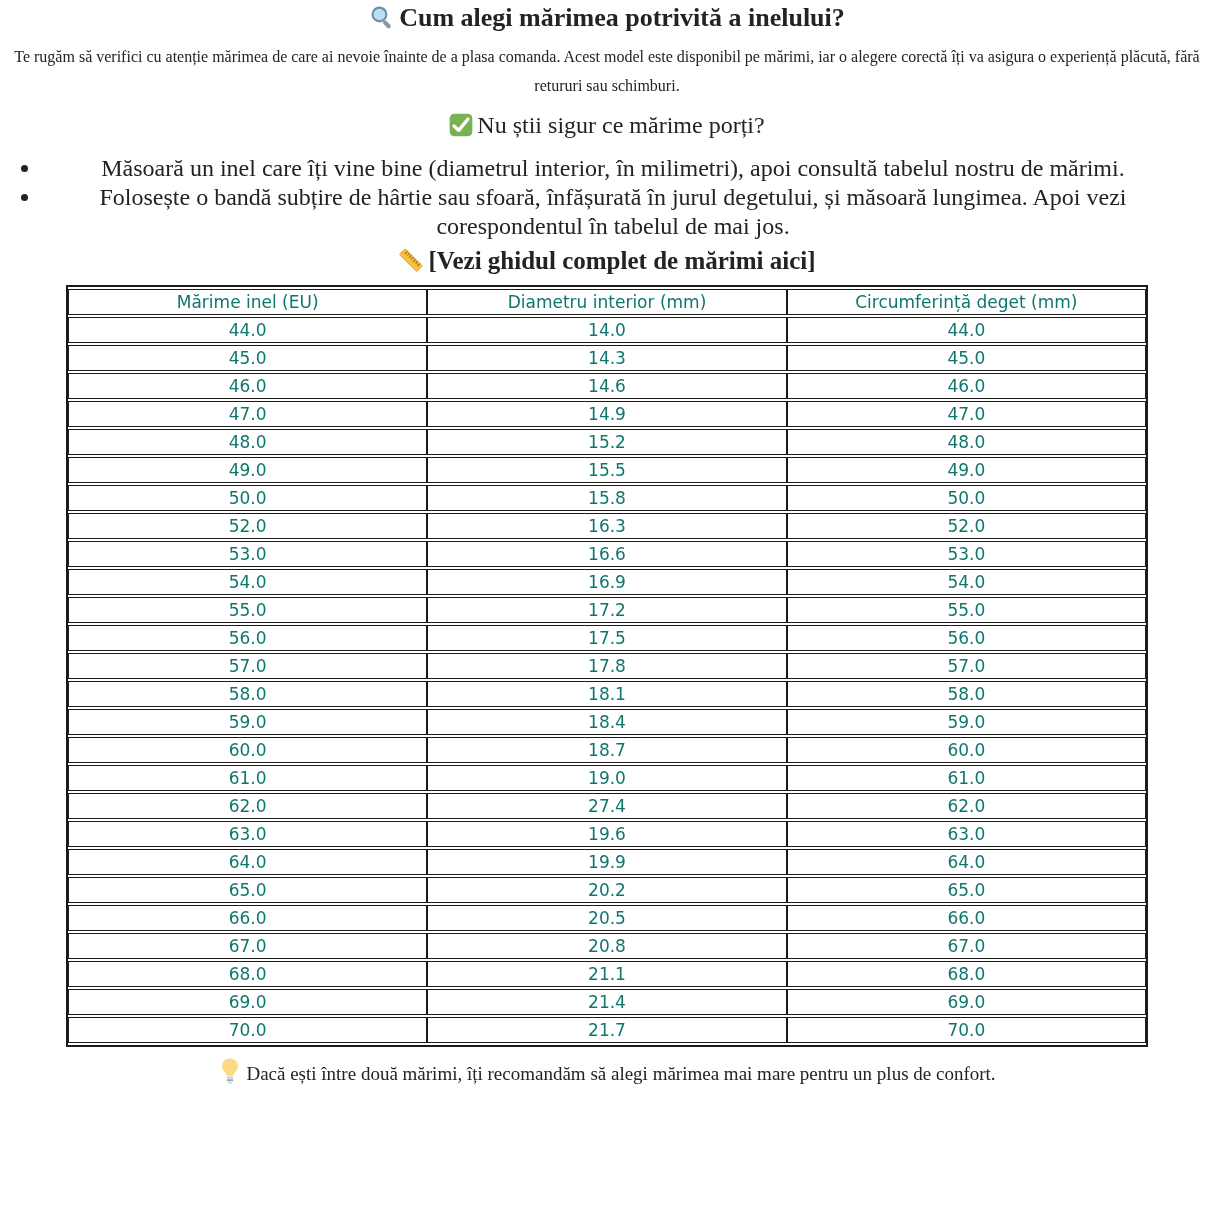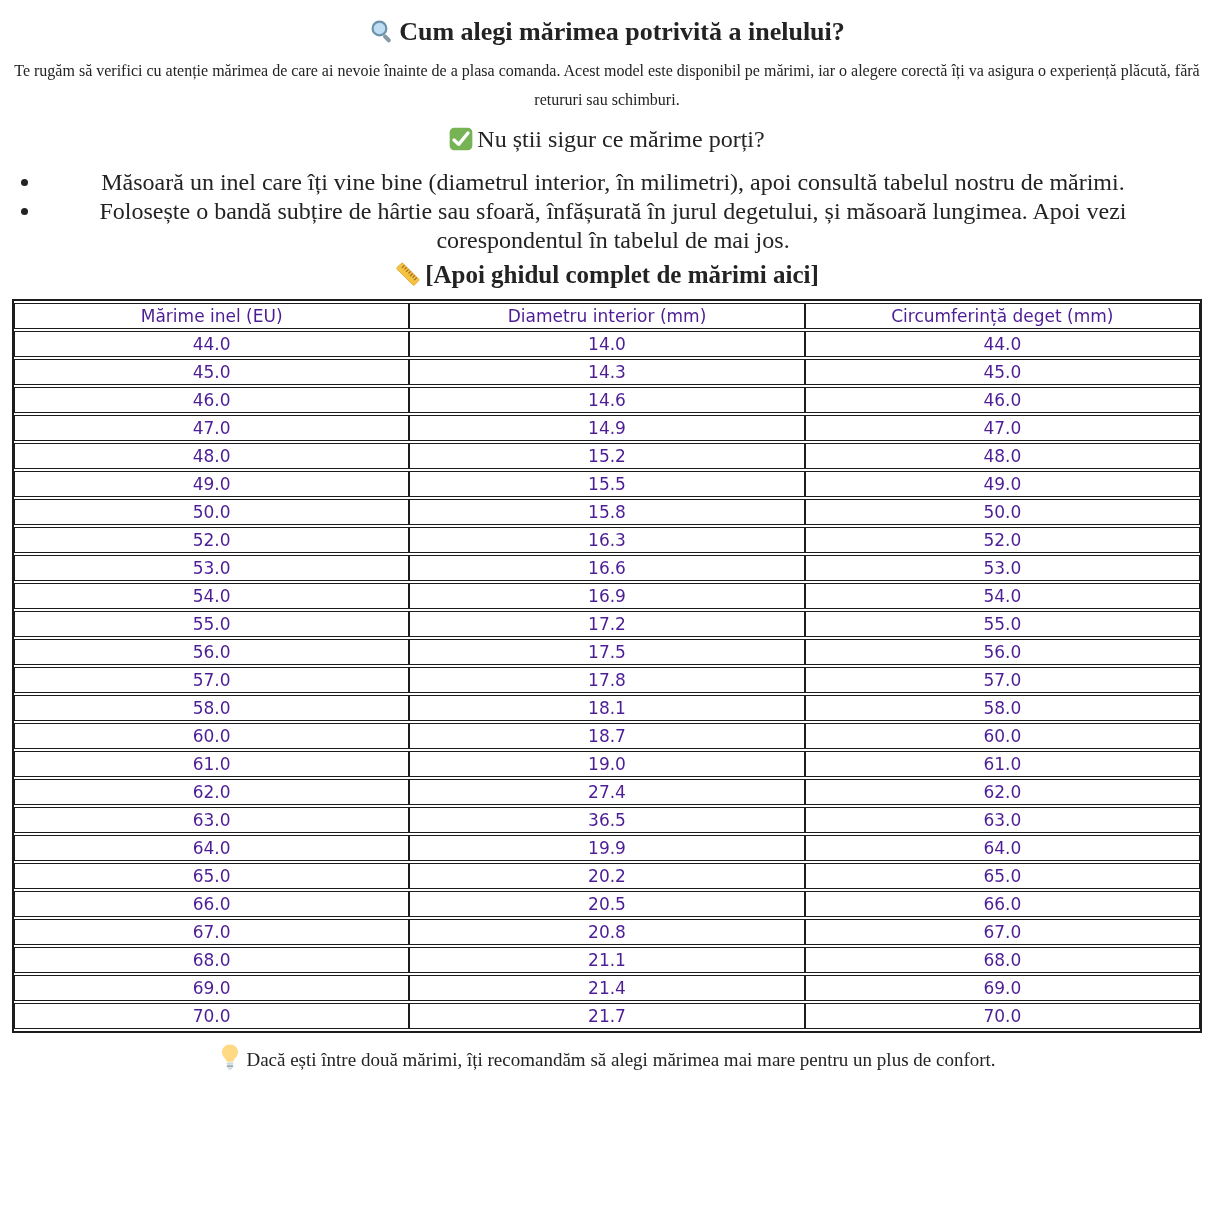--- a/index.html
+++ b/index.html
@@ -14,21 +14,21 @@
     -webkit-font-smoothing: antialiased;
   }
   .page {
     width: 1214px;
     text-align: center;
   }
   .title {
     font-size: 26px;
     font-weight: bold;
     line-height: 32px;
-    margin: 16px 8px 4px;
+    margin: 2px 8px 4px;
   }
   .intro {
     font-size: 16px;
     line-height: 29px;
     margin: 0 6px;
   }
   .check-line, .sub-line {
     font-size: 24px;
     line-height: 30px;
     margin: 10px 8px;
@@ -51,25 +51,25 @@
   }
   .icon {
     display: inline-block;
     vertical-align: -4px;
     margin-right: 4px;
   }
   table.size-table {
     border-collapse: separate;
     border-spacing: 0 2px;
     border: 2px solid #1c1c1c;
-    width: 1190px;
+    width: 1082px;
     margin: 3px auto 6px;
     font-family: "DejaVu Sans", "Liberation Sans", sans-serif;
     font-size: 17px;
-    color: #4c1d95;
+    color: #0f766e;
     table-layout: fixed;
   }
   table.size-table th,
   table.size-table td {
     border: 1px solid #1c1c1c;
     padding: 1px 4px;
     line-height: 22px;
     text-align: center;
     font-weight: normal;
     width: 33.33%;
@@ -106,21 +106,21 @@
     <li>Măsoară un inel care îți vine bine (diametrul interior, în milimetri), apoi consultă tabelul nostru de mărimi.</li>
     <li>Folosește o bandă subțire de hârtie sau sfoară, înfășurată în jurul degetului, și măsoară lungimea. Apoi vezi corespondentul în tabelul de mai jos.</li>
   </ul>
 
   <div class="guide-line">
     <span class="icon"><svg width="26" height="26" viewBox="0 0 36 36" aria-hidden="true">
       <g transform="rotate(45 18 18)">
         <rect x="1" y="12.5" width="34" height="11.5" rx="2" fill="#f4c33f" stroke="#d99e2b" stroke-width="1"></rect>
         <path d="M6 13 v5 M10 13 v4 M14 13 v5 M18 13 v4 M22 13 v5 M26 13 v4 M30 13 v5" stroke="#a0652e" stroke-width="1.6" fill="none"></path>
       </g>
-    </svg></span><span>[Apoi ghidul complet de mărimi aici]</span>
+    </svg></span><span>[Vezi ghidul complet de mărimi aici]</span>
   </div>
 
   <table class="size-table">
     <thead>
       <tr>
         <th>Mărime inel (EU)</th>
         <th>Diametru interior (mm)</th>
         <th>Circumferință deget (mm)</th>
       </tr>
     </thead>
@@ -189,37 +189,42 @@
           <td>57.0</td>
           <td>17.8</td>
           <td>57.0</td>
         </tr>
         <tr>
           <td>58.0</td>
           <td>18.1</td>
           <td>58.0</td>
         </tr>
         <tr>
+          <td>59.0</td>
+          <td>18.4</td>
+          <td>59.0</td>
+        </tr>
+        <tr>
           <td>60.0</td>
           <td>18.7</td>
           <td>60.0</td>
         </tr>
         <tr>
           <td>61.0</td>
           <td>19.0</td>
           <td>61.0</td>
         </tr>
         <tr>
           <td>62.0</td>
           <td>27.4</td>
           <td>62.0</td>
         </tr>
         <tr>
           <td>63.0</td>
-          <td>36.5</td>
+          <td>19.6</td>
           <td>63.0</td>
         </tr>
         <tr>
           <td>64.0</td>
           <td>19.9</td>
           <td>64.0</td>
         </tr>
         <tr>
           <td>65.0</td>
           <td>20.2</td>

